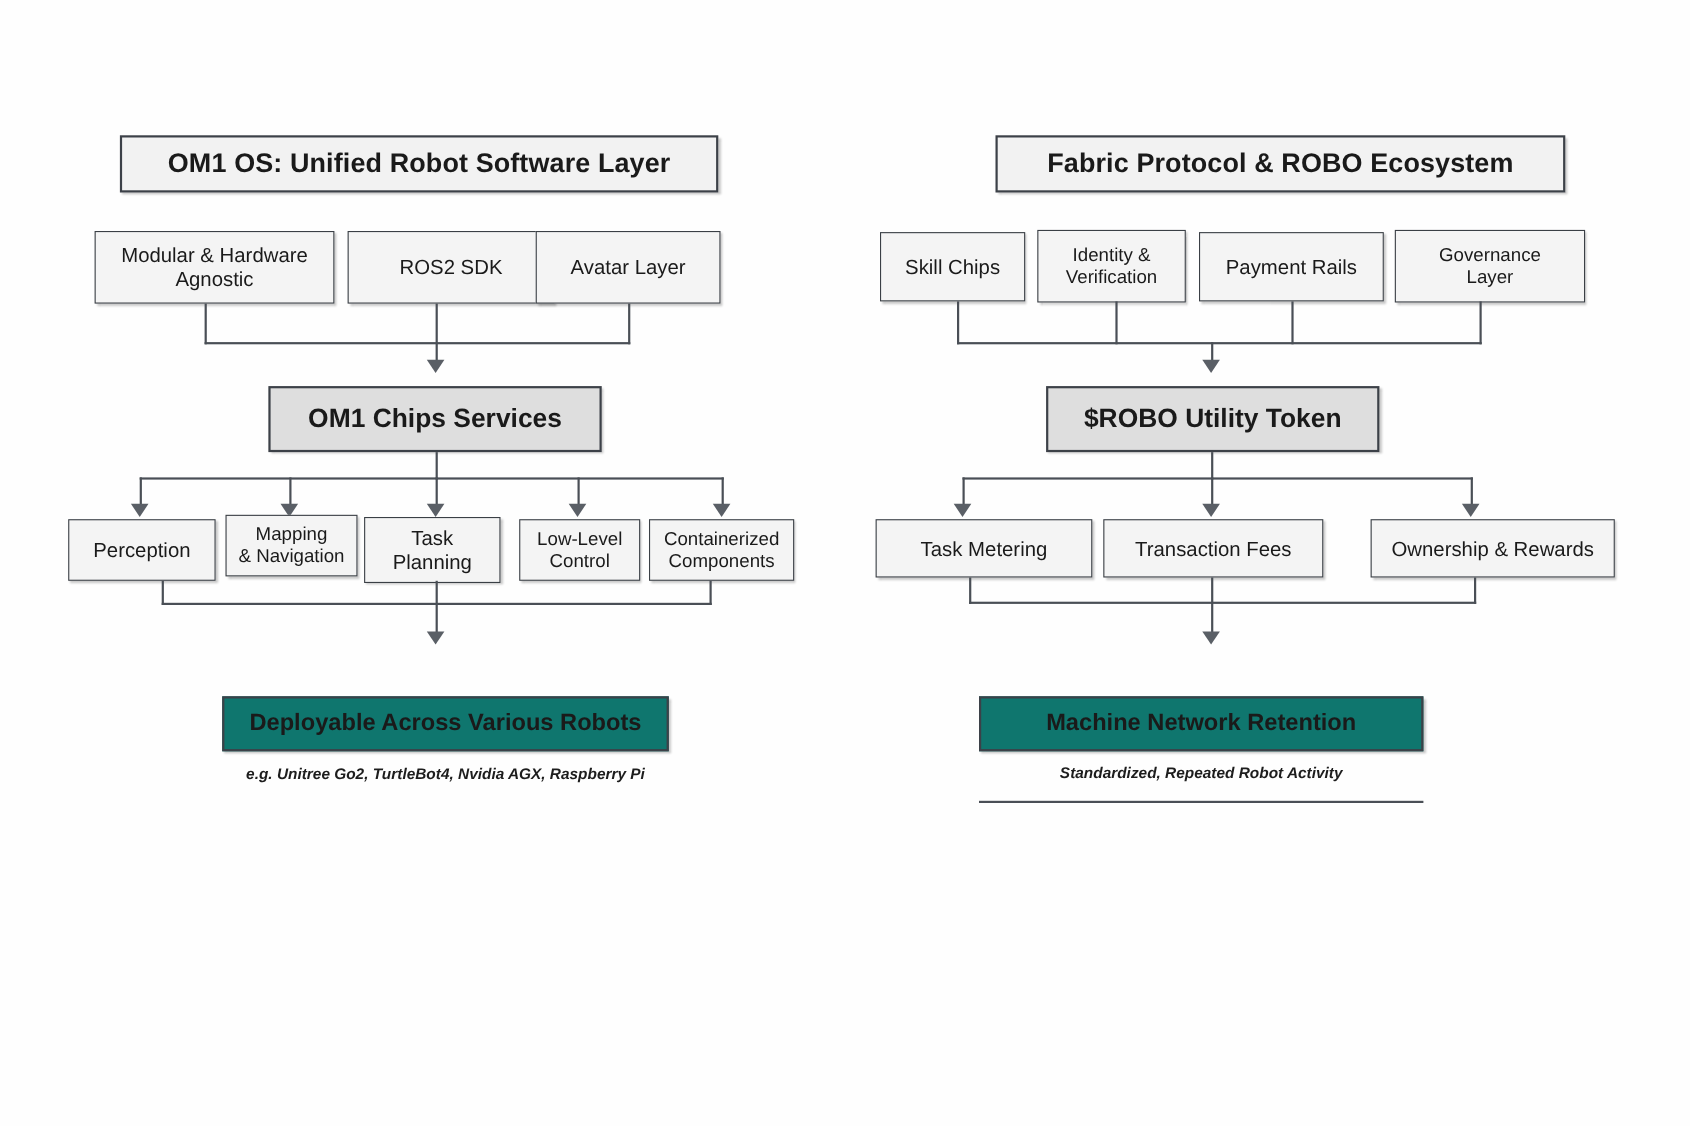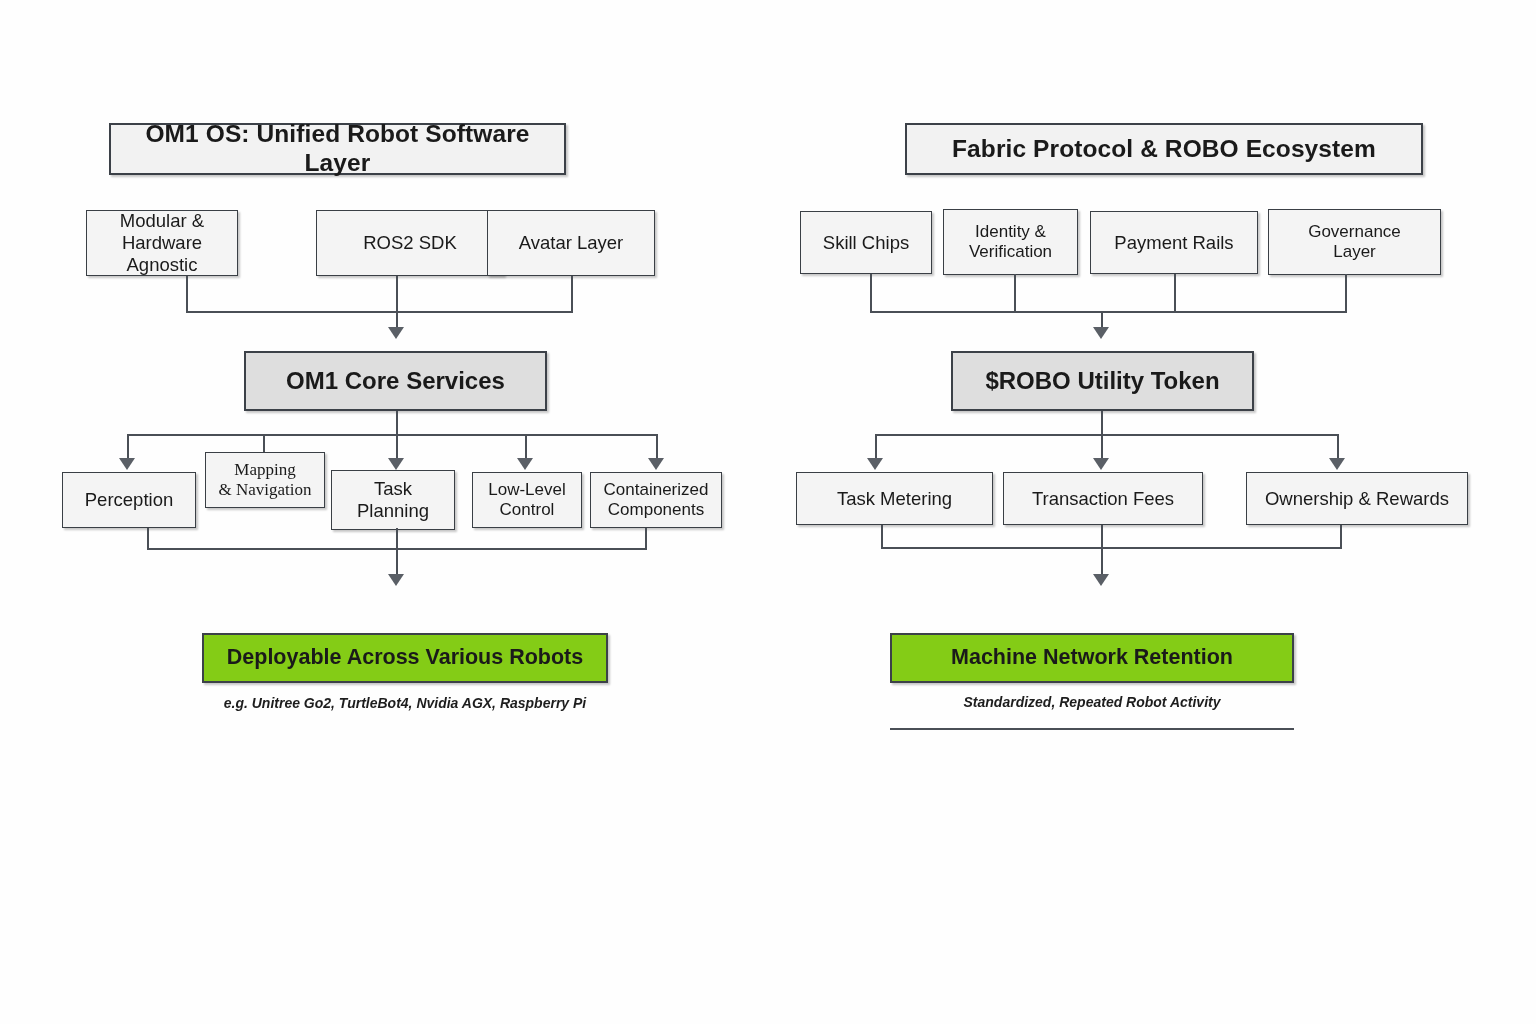--- a/index.html
+++ b/index.html
@@ -14,81 +14,81 @@
        text-align:center;line-height:1.18;
        box-shadow:2px 2px 2px rgba(0,0,0,0.22);}
   .box span{display:block;padding:0 6px;}
 
   .title-box{background:#f2f2f2;border:2.2px solid #3c4148;
              font-weight:bold;font-size:24.5px;letter-spacing:.1px;}
   .core-box{background:#dedede;border:2.2px solid #3c4148;
             font-weight:bold;font-size:24px;}
   .leaf{font-size:18.5px;}
   .leaf-sm{font-size:17px;}
-  .result-box{background:#84cc16;border:2px solid #3c4148;
+  .result-box{background:#0f766e;border:2px solid #3c4148;
               font-weight:bold;font-size:21.5px;}
 
   
   .vline{position:absolute;width:2.2px;background:#4a4f56;}
   .hline{position:absolute;height:2.2px;background:#4a4f56;}
   .arrow{position:absolute;width:0;height:0;
          border-left:8.5px solid transparent;border-right:8.5px solid transparent;
          border-top:12px solid #5a5f66;}
   .caption{position:absolute;font-style:italic;font-weight:bold;
            font-size:14px;color:#1d1d1d;text-align:center;white-space:nowrap;}
   .rule{position:absolute;height:2.4px;background:#4a4f56;}
 </style>
 </head>
 <body>
 
 <div class="canvas">
 
   <div>
 
-    <div class="box title-box" style="left:109px;top:123px;width:457px;height:52px;">
+    <div class="box title-box" style="left:109px;top:123px;width:544px;height:52px;">
       <span>OM1 OS: Unified Robot Software Layer</span>
     </div>
 
-    <div class="box leaf" style="left:86px;top:210px;width:152px;height:66px;">
+    <div class="box leaf" style="left:86px;top:210px;width:218px;height:66px;">
       <span>Modular &amp; Hardware Agnostic</span>
     </div>
     <div class="box leaf" style="left:316px;top:210px;width:188px;height:66px;">
       <span>ROS2 SDK</span>
     </div>
     <div class="box leaf" style="left:487px;top:210px;width:168px;height:66px;">
       <span>Avatar Layer</span>
     </div>
 
     <div class="vline" style="left:186px;top:276px;height:37px;"></div>
     <div class="vline" style="left:396px;top:276px;height:59px;"></div>
     <div class="vline" style="left:571px;top:276px;height:37px;"></div>
     <div class="hline" style="left:186px;top:311px;width:387px;"></div>
     <div class="arrow" style="left:388px;top:327px;"></div>
 
     <div class="box core-box" style="left:244px;top:351px;width:303px;height:60px;">
-      <span>OM1 Core Services</span>
+      <span>OM1 Chips Services</span>
     </div>
 
     <div class="vline" style="left:396px;top:411px;height:25px;"></div>
     <div class="hline" style="left:127px;top:434px;width:531px;"></div>
     <div class="vline" style="left:127px;top:434px;height:27px;"></div>
     <div class="vline" style="left:263px;top:434px;height:27px;"></div>
     <div class="vline" style="left:396px;top:434px;height:27px;"></div>
     <div class="vline" style="left:525px;top:434px;height:27px;"></div>
     <div class="vline" style="left:656px;top:434px;height:27px;"></div>
     <div class="arrow" style="left:119px;top:458px;"></div>
     <div class="arrow" style="left:255px;top:458px;"></div>
     <div class="arrow" style="left:388px;top:458px;"></div>
     <div class="arrow" style="left:517px;top:458px;"></div>
     <div class="arrow" style="left:648px;top:458px;"></div>
 
     <div class="box leaf" style="left:62px;top:472px;width:134px;height:56px;">
       <span>Perception</span>
     </div>
-    <div class="box leaf-sm" style="left:205px;top:452px;width:120px;height:56px;white-space:pre-line;font-family:Liberation Serif, serif;">
+    <div class="box leaf-sm" style="left:205px;top:468px;width:120px;height:56px;white-space:pre-line;">
       <span>Mapping
 &amp; Navigation</span>
     </div>
     <div class="box leaf" style="left:331px;top:470px;width:124px;height:60px;">
       <span>Task Planning</span>
     </div>
     <div class="box leaf-sm" style="left:472px;top:472px;width:110px;height:56px;white-space:pre-line;">
       <span>Low-Level
 Control</span>
     </div>

